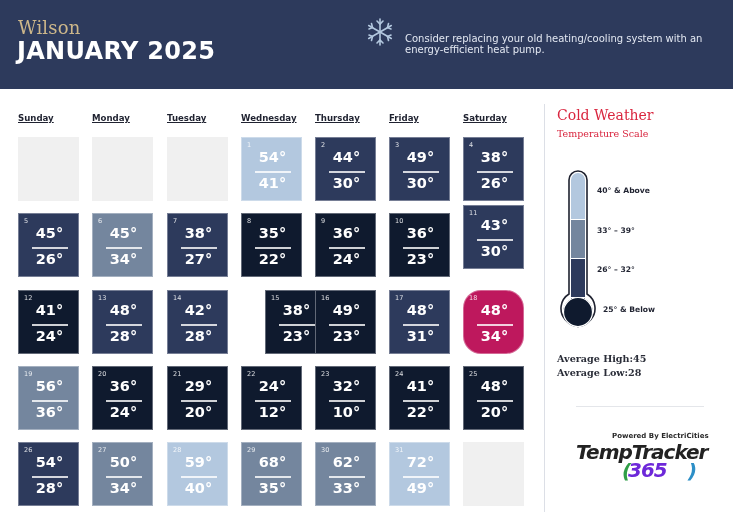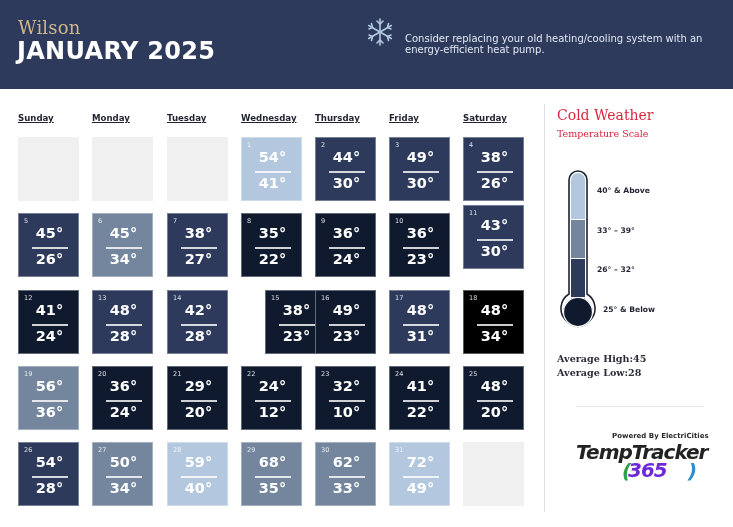--- a/index.html
+++ b/index.html
@@ -168,21 +168,21 @@
       <div class="hi">49°</div>
       <div class="lo">23°</div>
       <div class="bar"></div>
     </div>
     <div class="cell" style="left: 389px; top: 290px; background: rgb(45, 58, 92);">
       <div class="dnum">17</div>
       <div class="hi">48°</div>
       <div class="lo">31°</div>
       <div class="bar"></div>
     </div>
-    <div class="cell" style="left: 463px; top: 290px; background: #000000;">
+    <div class="cell" style="left: 463px; top: 290px; background: #be185d; border-radius: 18px;">
       <div class="dnum">18</div>
       <div class="hi">48°</div>
       <div class="lo">34°</div>
       <div class="bar"></div>
     </div>
     <div class="cell" style="left: 18px; top: 366px; background: rgb(116, 134, 158);">
       <div class="dnum">19</div>
       <div class="hi">56°</div>
       <div class="lo">36°</div>
       <div class="bar"></div>

